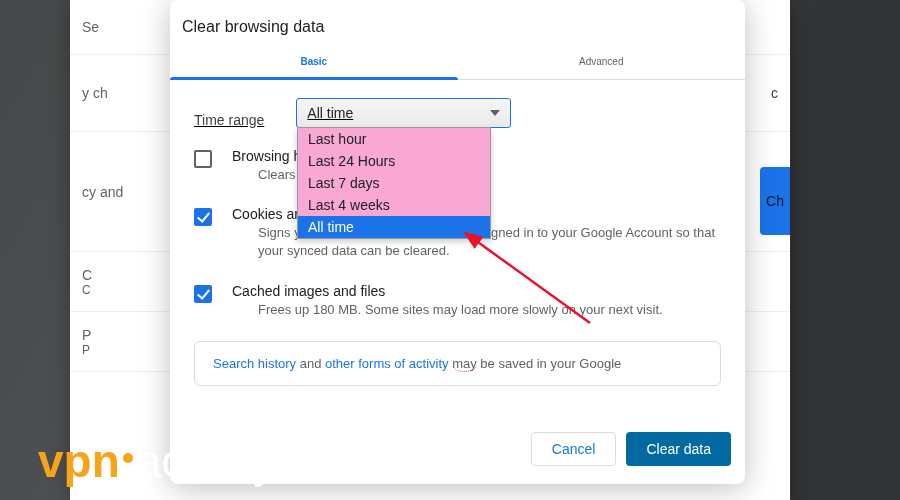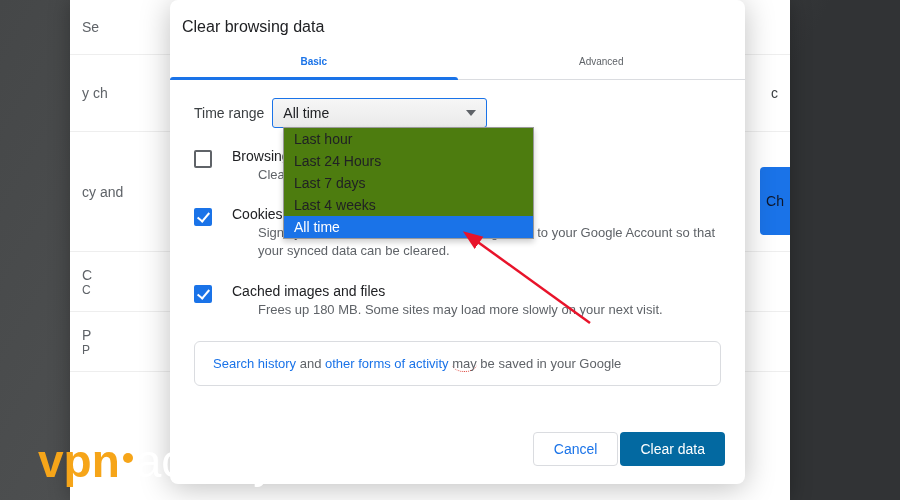--- a/index.html
+++ b/index.html
@@ -14,36 +14,36 @@
     display: flex; flex-direction: column;
   }
   .dialog-title { font-size: 16px; color: #202124; padding: 18px 12px 10px; }
   .tabs { display:flex; border-bottom:1px solid #dadce0; }
   .tab { flex:1; text-align:center; padding:10px 0 12px; font-size:10px; color:#5f6368; cursor:pointer; position:relative;}
   .tab.active { color:#1a73e8; font-weight:600; }
   .tab.active::after { content:""; position:absolute; left:0; right:0; bottom:-1px; height:3px; background:#1a73e8; border-radius:3px 3px 0 0;}
   .content { flex:1; overflow-y:auto; padding: 18px 24px 0; position:relative; }
   .content::-webkit-scrollbar { width:14px; }
   .content::-webkit-scrollbar-thumb { background:#c1c1c1; border-radius:2px;}
-  .time-row { display:flex; align-items:center; gap:8px; margin-bottom:20px; position:relative;}
+  .time-row { display:flex; align-items:flex-end; gap:32px; margin-bottom:20px; position:relative;text-decoration:underline;}
   .time-label { font-size:14px; color:#3c4043;}
   .select-box { width:215px; height:30px; border:1px solid #1a73e8; border-radius:3px; background:linear-gradient(#f6f6f6,#eaeaea); display:flex; align-items:center; padding:0 10px; font-size:14px; color:#202124; justify-content:space-between; cursor:pointer;}
   .caret { border-left:5px solid transparent; border-right:5px solid transparent; border-top:6px solid #5f6368;}
-  .dropdown { position:absolute; top:29px; left:89px; width:251px; background:#4d7c0f; border:1px solid #999; z-index:10; box-shadow:0 3px 6px rgba(0,0,0,0.2);}
+  .dropdown { position:absolute; top:29px; left:103px; width:194px; background:#f9a8d4; border:1px solid #999; z-index:10; box-shadow:0 3px 6px rgba(0,0,0,0.2);}
   .dropdown-item { padding:3px 10px; font-size:14px; color:#202124; cursor:pointer;}
   .dropdown-item.selected { background:#1a73e8; color:#fff;}
   .check-item { display:flex; gap:20px; margin-bottom:22px; }
   .checkbox { width:18px; height:18px; flex-shrink:0; border:2px solid #5f6368; border-radius:2px; margin-top:2px; cursor:pointer; position:relative;}
   .checkbox.checked { background:#1a73e8; border-color:#1a73e8;}
   .checkbox.checked::after { content:""; position:absolute; left:4px; top:0px; width:5px; height:10px; border:solid #fff; border-width:0 2px 2px 0; transform:rotate(40deg);}
   .item-title { font-size:14px; color:#202124; margin-bottom:2px;}
   .item-desc { font-size:13px; color:#5f6368; line-height:1.4;margin-left:26px;}
   .notice-box { border:1px solid #dadce0; border-radius:6px; padding:14px 18px; margin-top:20px; font-size:13px; color:#5f6368;}
   .notice-box a { color:#1a73e8; text-decoration:none;}
-  .footer { display:flex; justify-content:flex-end; gap:2px; padding:14px 20px 18px; }
+  .footer { display:flex; justify-content:flex-end; gap:10px; padding:14px 14px 18px; }
   .btn { font-size:14px; padding:8px 20px; border-radius:4px; cursor:pointer; border:none;}
   .btn-cancel { background:#fff; color:#1a73e8; border:1px solid #dadce0;}
   .btn-primary { background:#0369a1; color:#fff;}
   .arrow-annot { position:absolute; pointer-events:none; z-index:20;}
   .watermark { position:absolute; left:38px; bottom:12px; display:flex; align-items:center; font-weight:600; font-size:46px;}
   .watermark .vpn { color:#f6a519;}
   .watermark .dot { width:10px; height:10px; background:#f6a519; border-radius:50%; margin:0 3px 6px; border:3px solid rgba(246,165,25,0.3);}
   .watermark .central { color:#fff; font-weight:400;}
   .spell-mark { border-bottom:1px dotted #d93025; border-radius:50%; }
 </style>

